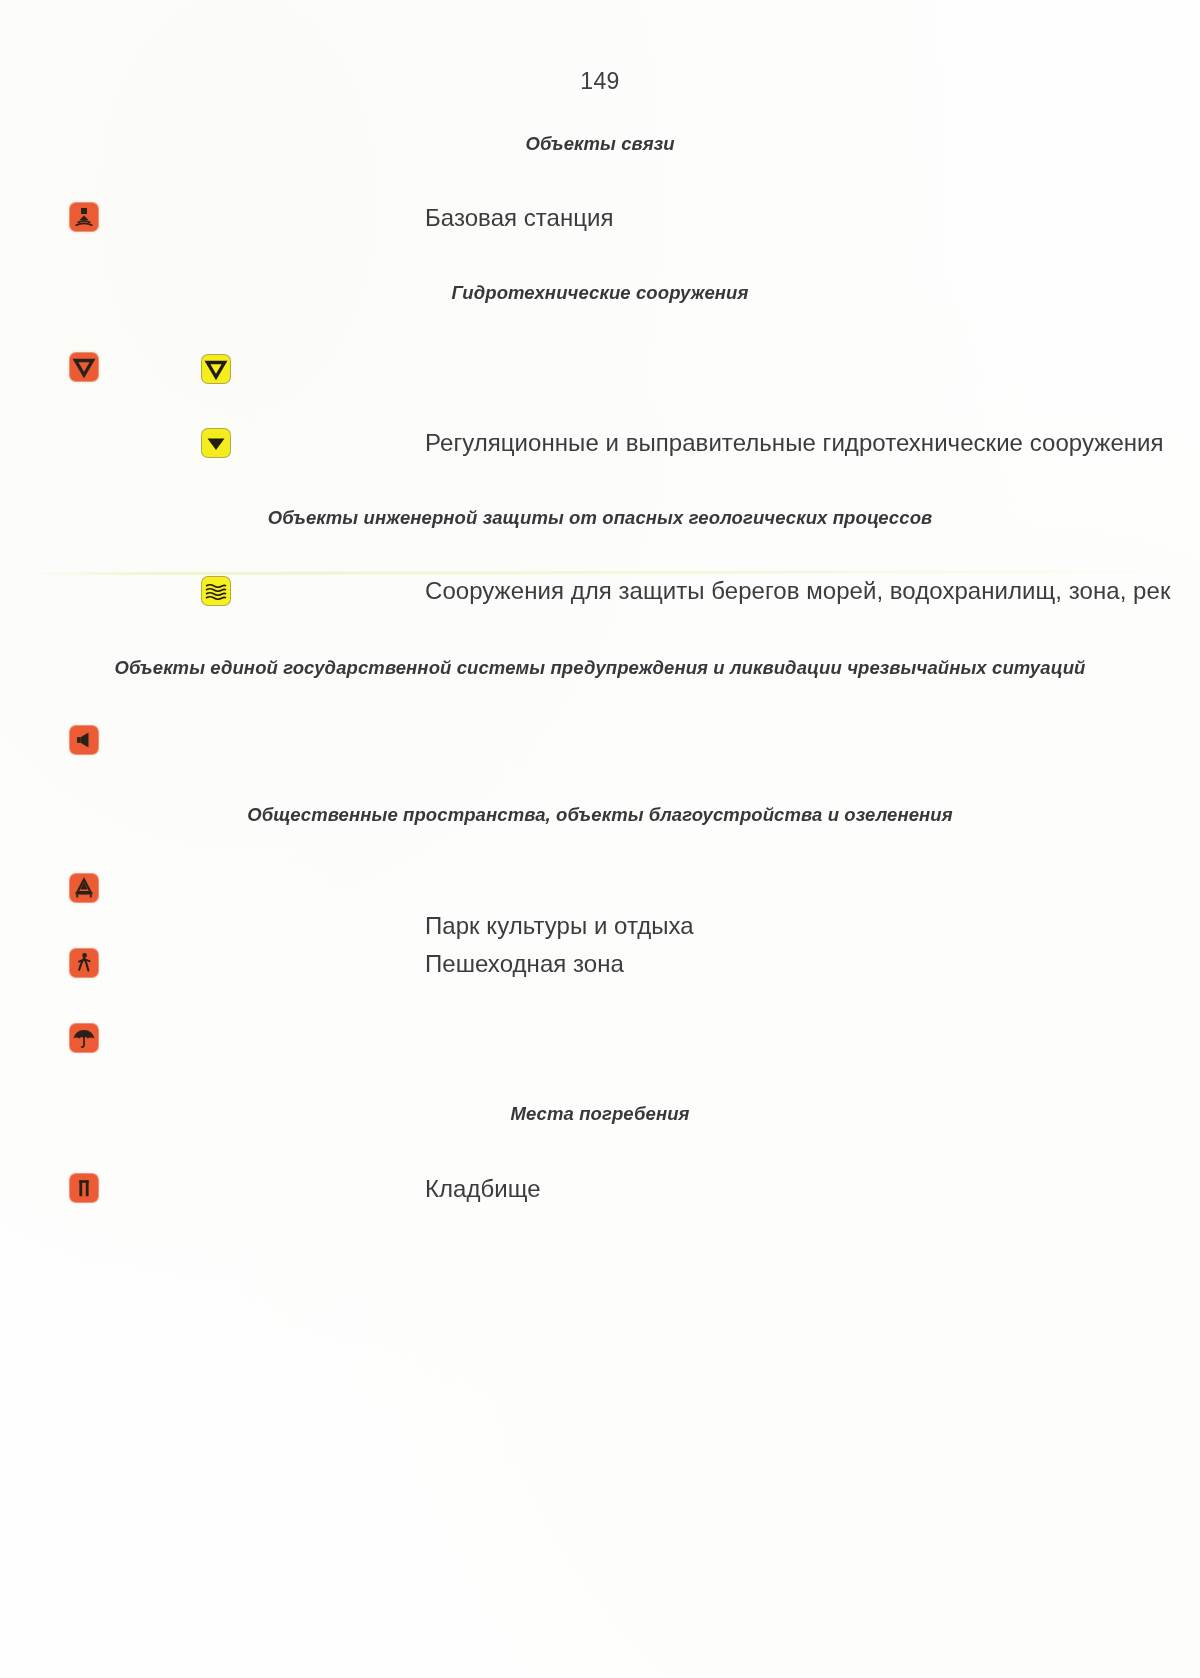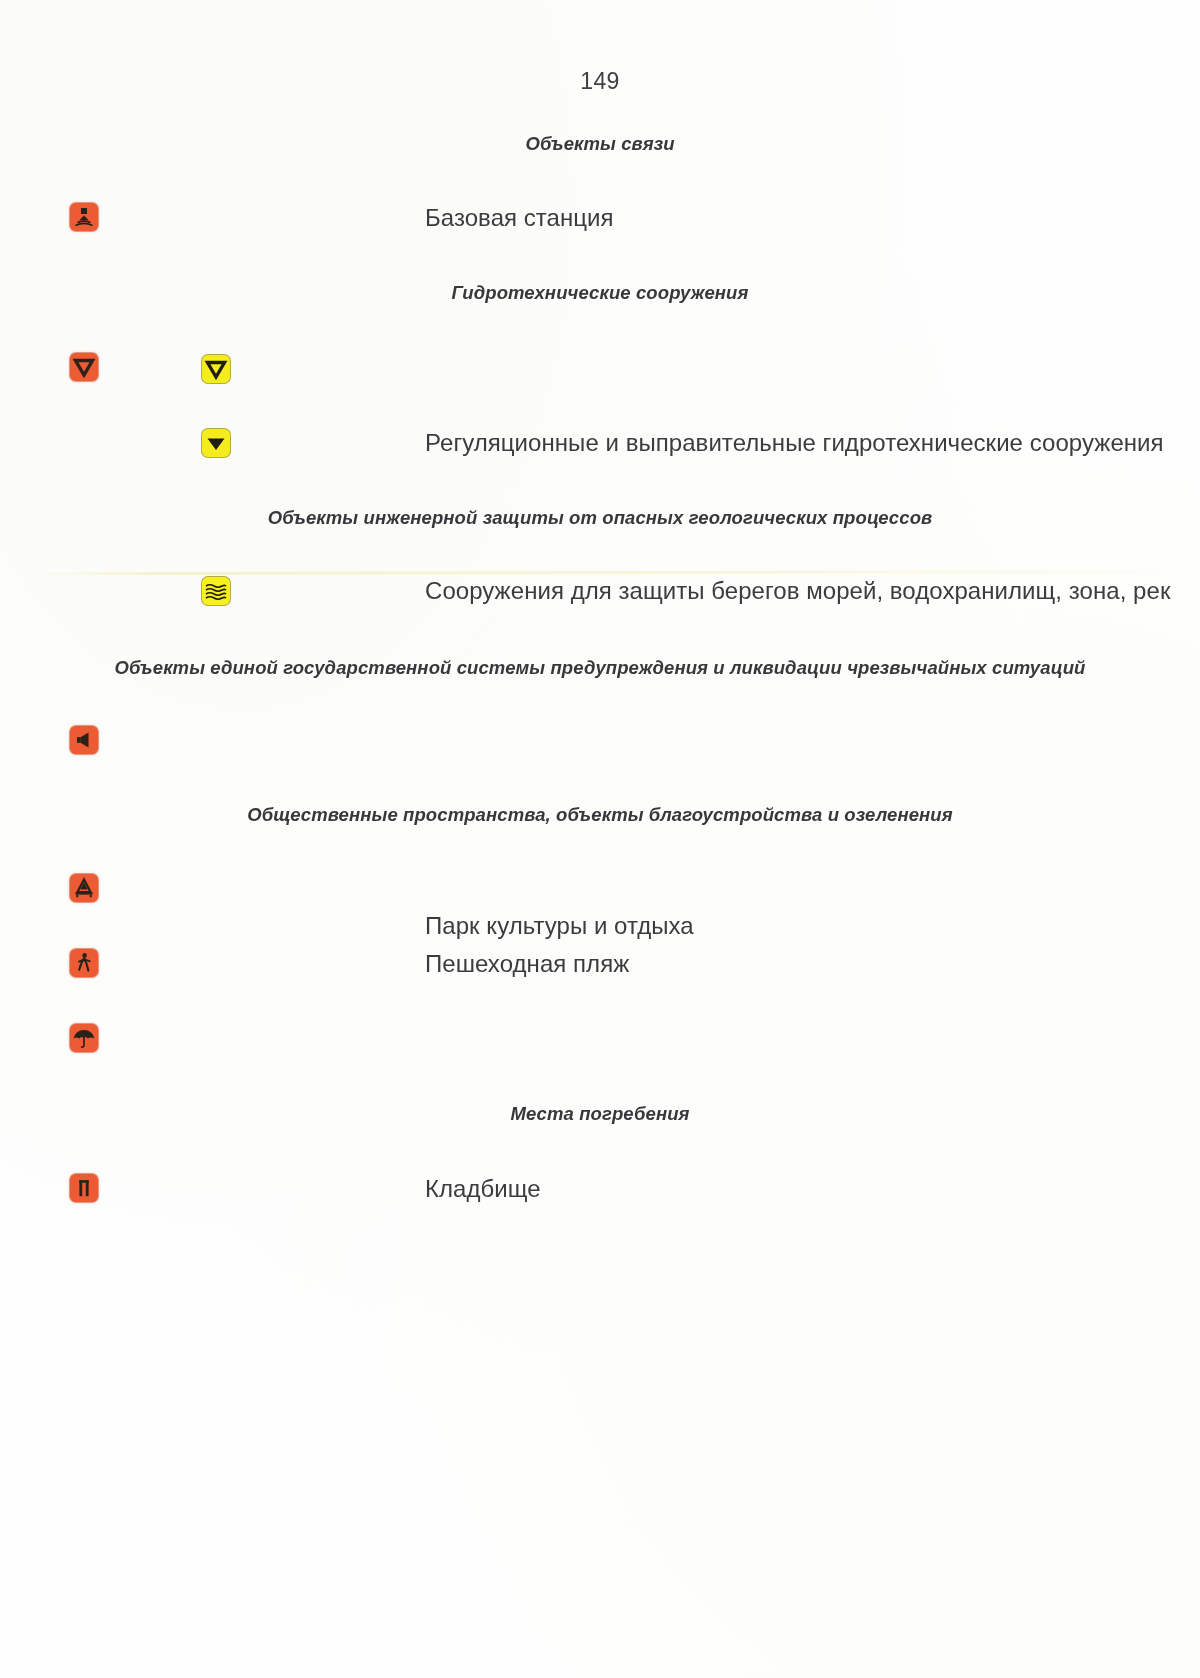--- a/index.html
+++ b/index.html
@@ -181,21 +181,21 @@
 
   <span class="chip orange" style="top:949px; left:70px;">
     <svg viewBox="0 0 28 28" aria-hidden="true">
       <circle cx="14.6" cy="6.4" r="2.3" fill="#2a2118"></circle>
       <path d="M14.2 9 L11.2 14.6 L9.2 20.8" stroke="#2a2118" stroke-width="2.1" fill="none" stroke-linecap="round"></path>
       <path d="M14.2 9.4 L16.4 14.4 L18.4 21.6" stroke="#2a2118" stroke-width="2.1" fill="none" stroke-linecap="round"></path>
       <path d="M13.6 10.6 L9 12.6" stroke="#2a2118" stroke-width="1.9" fill="none" stroke-linecap="round"></path>
       <path d="M14.4 10.4 L19.6 12.2" stroke="#2a2118" stroke-width="1.9" fill="none" stroke-linecap="round"></path>
     </svg>
   </span>
-  <div class="row-label" style="top:951px; left:425px;">Пешеходная пляж</div>
+  <div class="row-label" style="top:951px; left:425px;">Пешеходная зона</div>
 
   <span class="chip orange" style="top:1024px; left:70px;">
     <svg viewBox="0 0 28 28" aria-hidden="true">
       <path d="M3.6 14.6 Q5.6 6 14 6 Q22.4 6 24.4 14.6 Q20.4 12.2 17.8 14.6 Q15.6 11.6 14 14.6 Q11.4 11.6 9.4 14.6 Q6.6 12.2 3.6 14.6 Z" fill="#2a2118"></path>
       <path d="M14 14.6 L14 21 Q14 23.4 11.6 23" stroke="#2a2118" stroke-width="1.7" fill="none" stroke-linecap="round"></path>
     </svg>
   </span>
 
   <div class="section-heading" style="top:1103px; left:0; width:1200px; text-align:center; padding-right:110px;">Места погребения</div>
 

